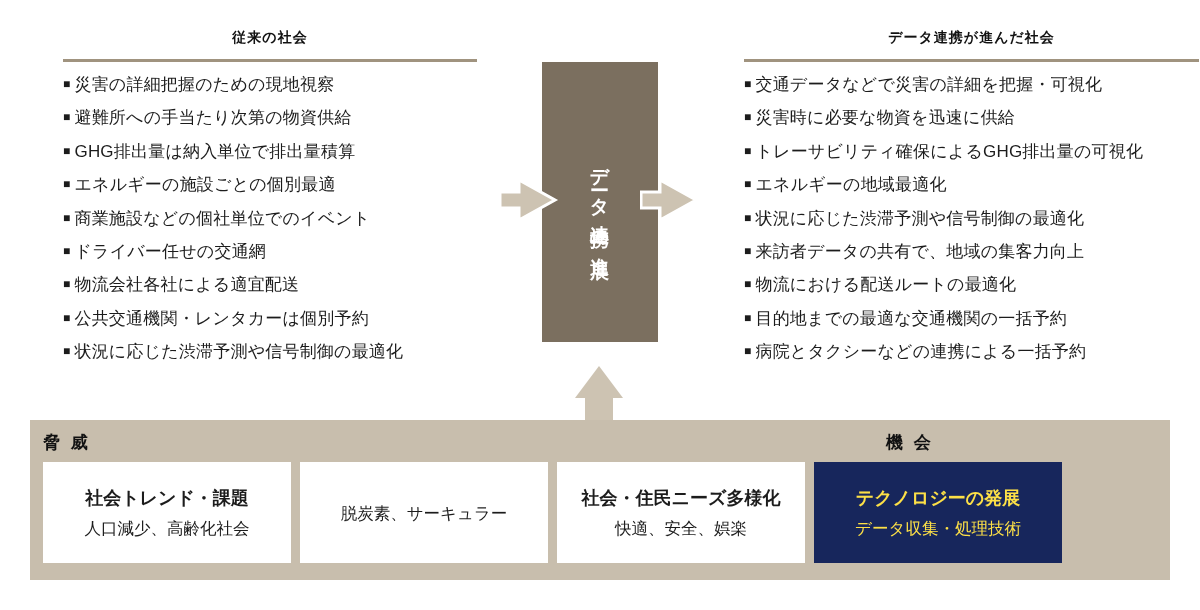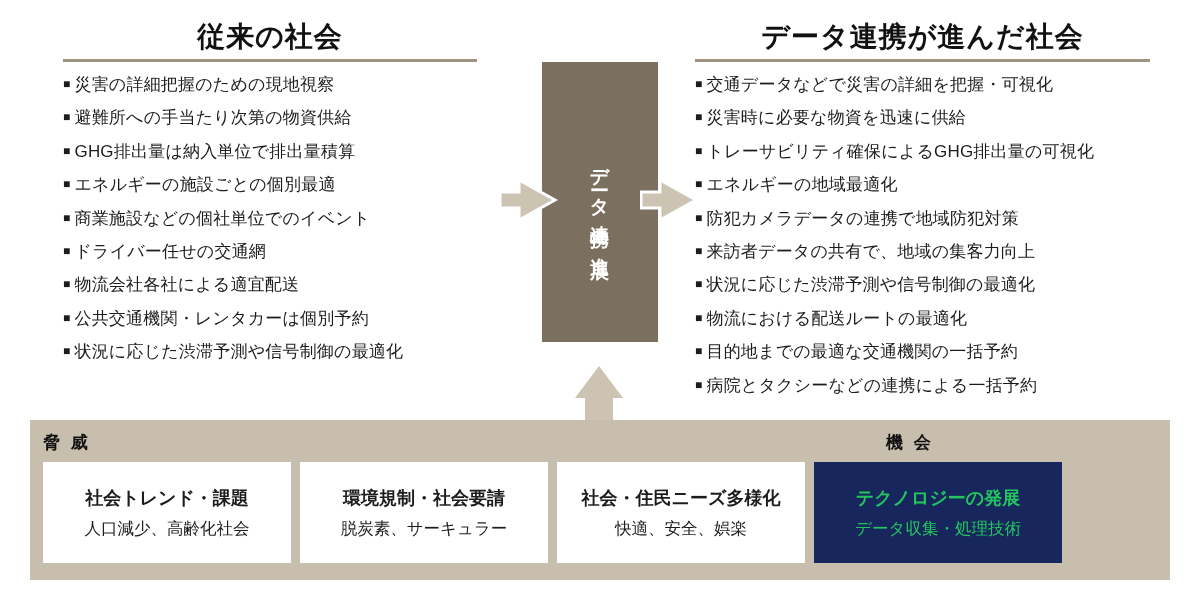--- a/index.html
+++ b/index.html
@@ -11,22 +11,22 @@
     --text:#1c1c1c;
   }
   html,body{margin:0;padding:0;background:#fff;}
   .canvas{
     position:relative;width:1200px;height:610px;background:#fff;overflow:hidden;
     font-family:"Liberation Sans","DejaVu Sans",sans-serif;color:var(--text);
   }
   
   .panel{position:absolute;top:24px;}
   .panel.left{left:63px;width:414px;}
-  .panel.right{left:695px;width:455px;}
-  .panel-title{margin:0;font-size:28px;font-weight:bold;line-height:26px;text-align:center;letter-spacing:1px;color:#111;}
+  .panel.right{left:744px;width:455px;}
+  .panel-title{margin:0;font-size:14px;font-weight:bold;line-height:26px;text-align:center;letter-spacing:1px;color:#111;}
   .rule{height:3px;background:var(--underline);margin-top:9px;}
   .item-list{list-style:none;margin:7px 0 0;padding:0;}
   .item-list li{font-size:17px;line-height:32.4px;font-weight:500;white-space:nowrap;letter-spacing:.2px;}
   .bullet{font-size:12px;margin-right:4px;position:relative;top:-2px;}
   
   .center-box{
     position:absolute;left:542px;top:62px;width:116px;height:280px;
     background:var(--accent-brown);display:flex;align-items:center;justify-content:center;
   }
   .vtext{
@@ -44,21 +44,21 @@
   .band-label.threats{left:13px;width:834px;}
   .band-label.opps{left:856px;width:272px;}
   .boxes{position:absolute;left:13px;top:42px;display:flex;gap:9px;}
   .bbox{
     width:248px;height:101px;background:#fff;
     display:flex;flex-direction:column;align-items:center;justify-content:center;gap:9px;
   }
   .bbox-title{font-size:18px;font-weight:bold;line-height:22px;white-space:nowrap;}
   .bbox-sub{font-size:16.5px;line-height:20px;white-space:nowrap;}
   .bbox.dark{background:var(--navy);color:#fff;}
-  .bbox.dark .bbox-title,.bbox.dark .bbox-sub{color:#22c55e;}
+  .bbox.dark .bbox-title,.bbox.dark .bbox-sub{color:#fde047;}
 </style>
 </head>
 <body>
 
 <div class="canvas">
 
   <section class="panel left">
     <h2 class="panel-title">従来の社会</h2>
     <div class="rule"></div>
     <ul class="item-list">
@@ -89,39 +89,37 @@
   </svg>
 
   <section class="panel right">
     <h2 class="panel-title">データ連携が進んだ社会</h2>
     <div class="rule"></div>
     <ul class="item-list">
       <li><span class="bullet">■</span><span>交通データなどで災害の詳細を把握・可視化</span></li>
       <li><span class="bullet">■</span><span>災害時に必要な物資を迅速に供給</span></li>
       <li><span class="bullet">■</span><span>トレーサビリティ確保によるGHG排出量の可視化</span></li>
       <li><span class="bullet">■</span><span>エネルギーの地域最適化</span></li>
-      <li><span class="bullet">■</span><span>防犯カメラデータの連携で地域防犯対策</span></li>
+      <li><span class="bullet">■</span><span>状況に応じた渋滞予測や信号制御の最適化</span></li>
       <li><span class="bullet">■</span><span>来訪者データの共有で、地域の集客力向上</span></li>
-      <li><span class="bullet">■</span><span>状況に応じた渋滞予測や信号制御の最適化</span></li>
       <li><span class="bullet">■</span><span>物流における配送ルートの最適化</span></li>
       <li><span class="bullet">■</span><span>目的地までの最適な交通機関の一括予約</span></li>
       <li><span class="bullet">■</span><span>病院とタクシーなどの連携による一括予約</span></li>
     </ul>
   </section>
 
   <section class="band">
     <div class="band-label threats">脅 威</div>
     <div class="band-label opps">機 会</div>
     <div class="boxes">
       <div class="bbox light">
         <div class="bbox-title">社会トレンド・課題</div>
         <div class="bbox-sub">人口減少、高齢化社会</div>
       </div>
       <div class="bbox light">
-        <div class="bbox-title">環境規制・社会要請</div>
         <div class="bbox-sub">脱炭素、サーキュラー</div>
       </div>
       <div class="bbox light">
         <div class="bbox-title">社会・住民ニーズ多様化</div>
         <div class="bbox-sub">快適、安全、娯楽</div>
       </div>
       <div class="bbox dark">
         <div class="bbox-title">テクノロジーの発展</div>
         <div class="bbox-sub">データ収集・処理技術</div>
       </div>

